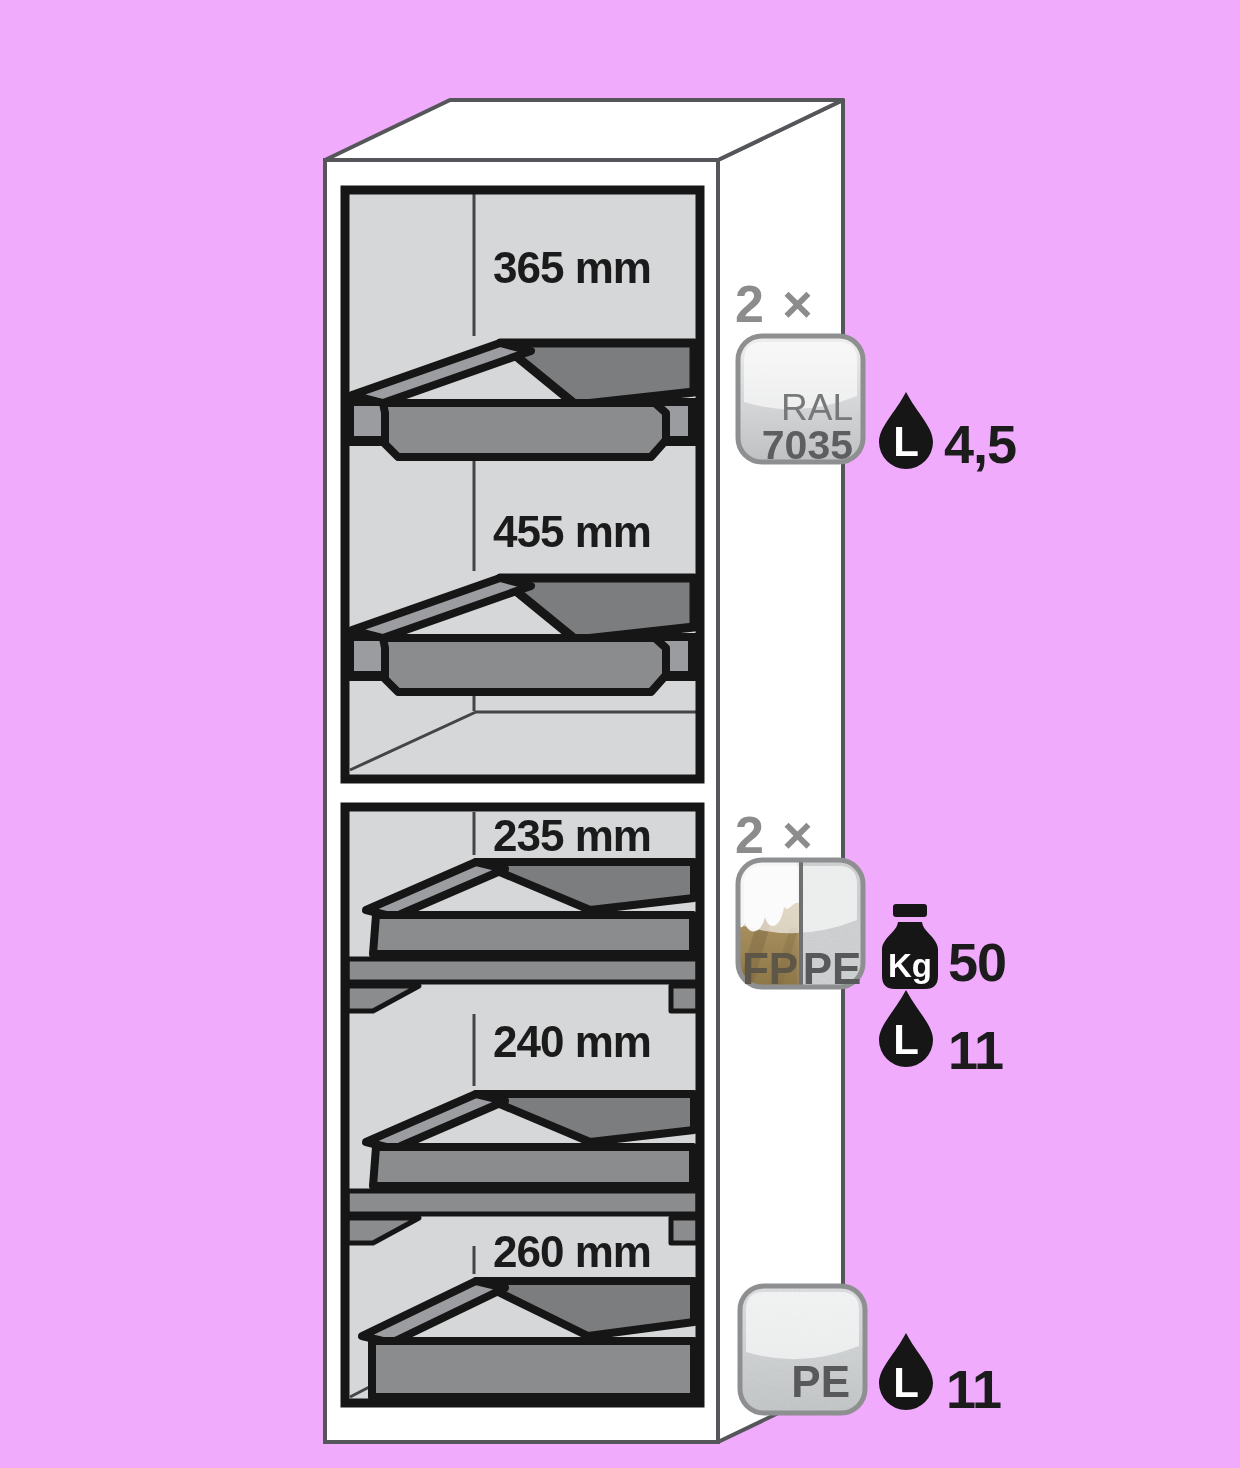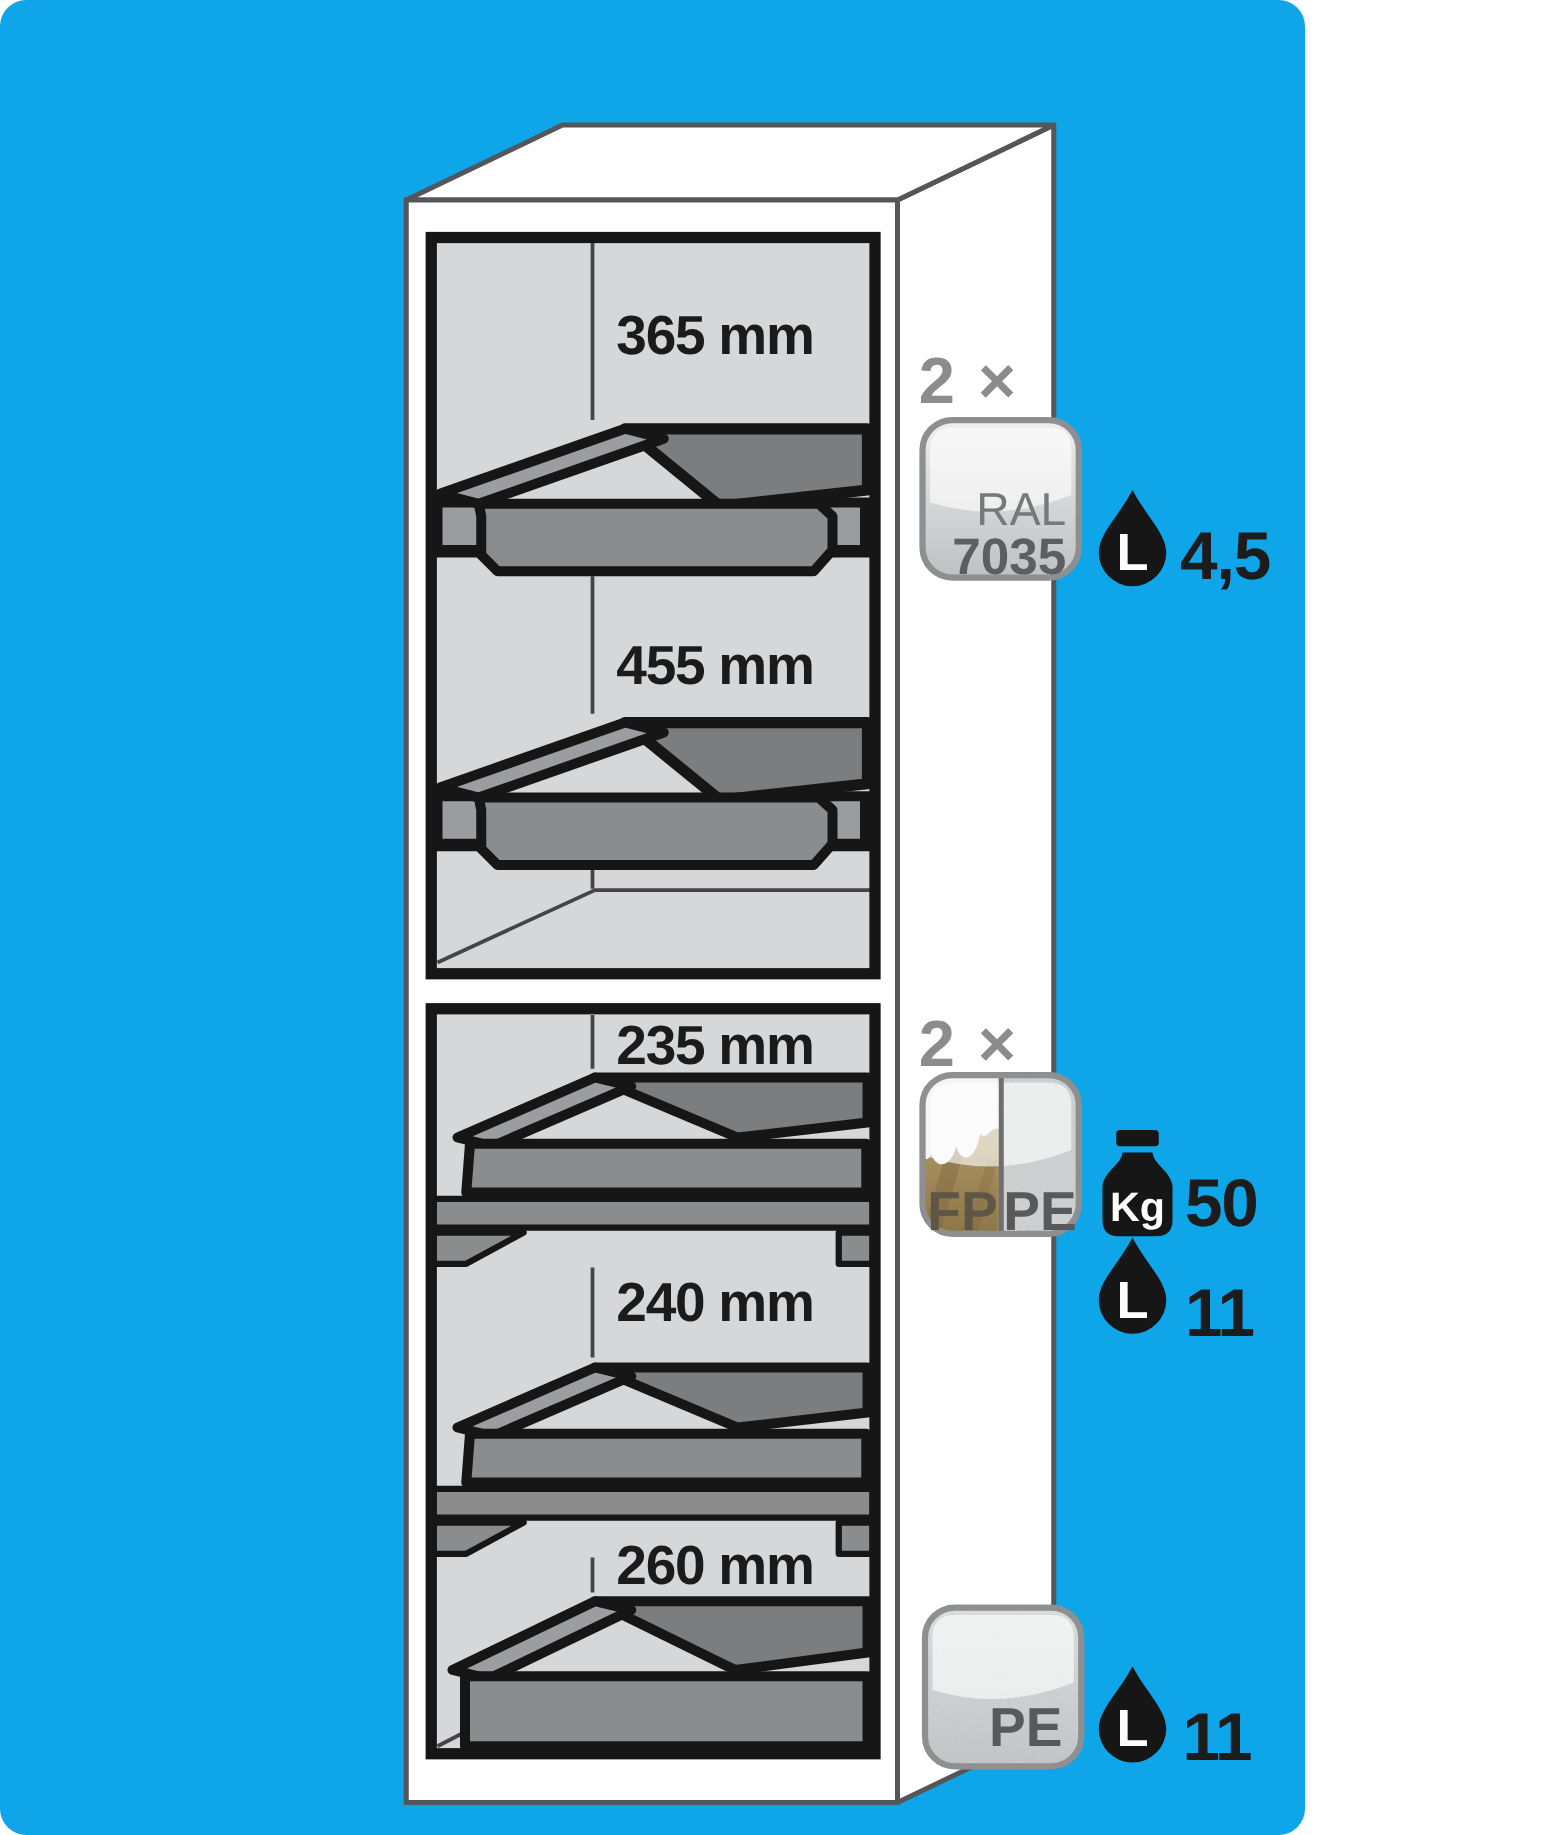--- a/index.html
+++ b/index.html
@@ -1,16 +1,16 @@
 <!DOCTYPE html>
 <html><head>
 <meta charset="utf-8">
 <style>
   html,body{margin:0;padding:0;background:#ffffff;}
-  .stage{width:1044px;height:1468px;position:relative;background:#0ea5e9;overflow:hidden;border-radius:21px;}
+  .stage{width:1240px;height:1468px;position:relative;background:#f0abfc;overflow:hidden;}
   svg{display:block;}
   text{font-family:"Liberation Sans","DejaVu Sans",sans-serif;}
   .dim-label{font-size:44px;font-weight:bold;fill:#1b1b1b;letter-spacing:-1px;}
   .count-label{font-size:52px;font-weight:bold;fill:#8c8c8c;letter-spacing:2px;}
   .value-label{font-size:54px;font-weight:bold;fill:#1c1c1c;letter-spacing:-1px;}
   .icon-letter{font-size:42px;font-weight:bold;fill:#ffffff;}
   .kg-letter{font-size:33px;font-weight:bold;fill:#ffffff;}
   .ral-line1{font-size:37px;fill:#77787a;}
   .ral-line2{font-size:41px;font-weight:bold;fill:#5d5e60;}
   .badge-letters{font-size:44px;font-weight:bold;}

